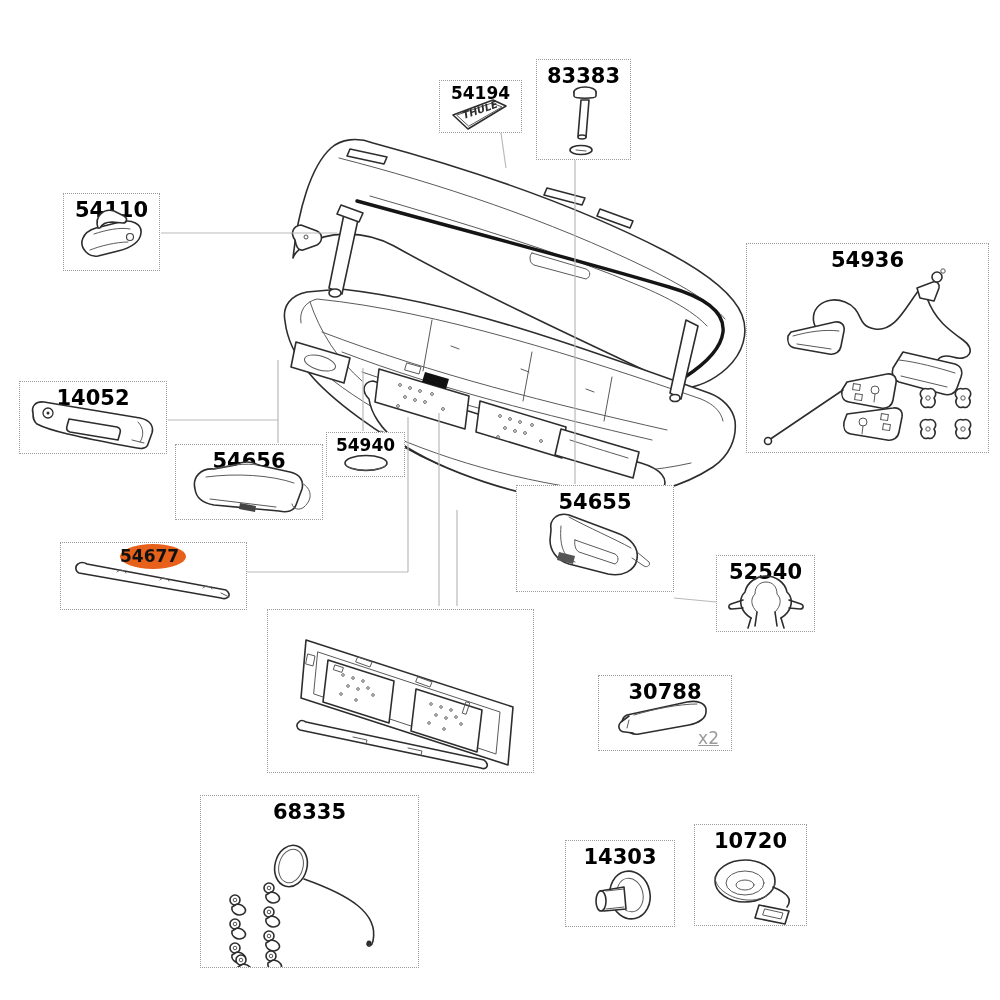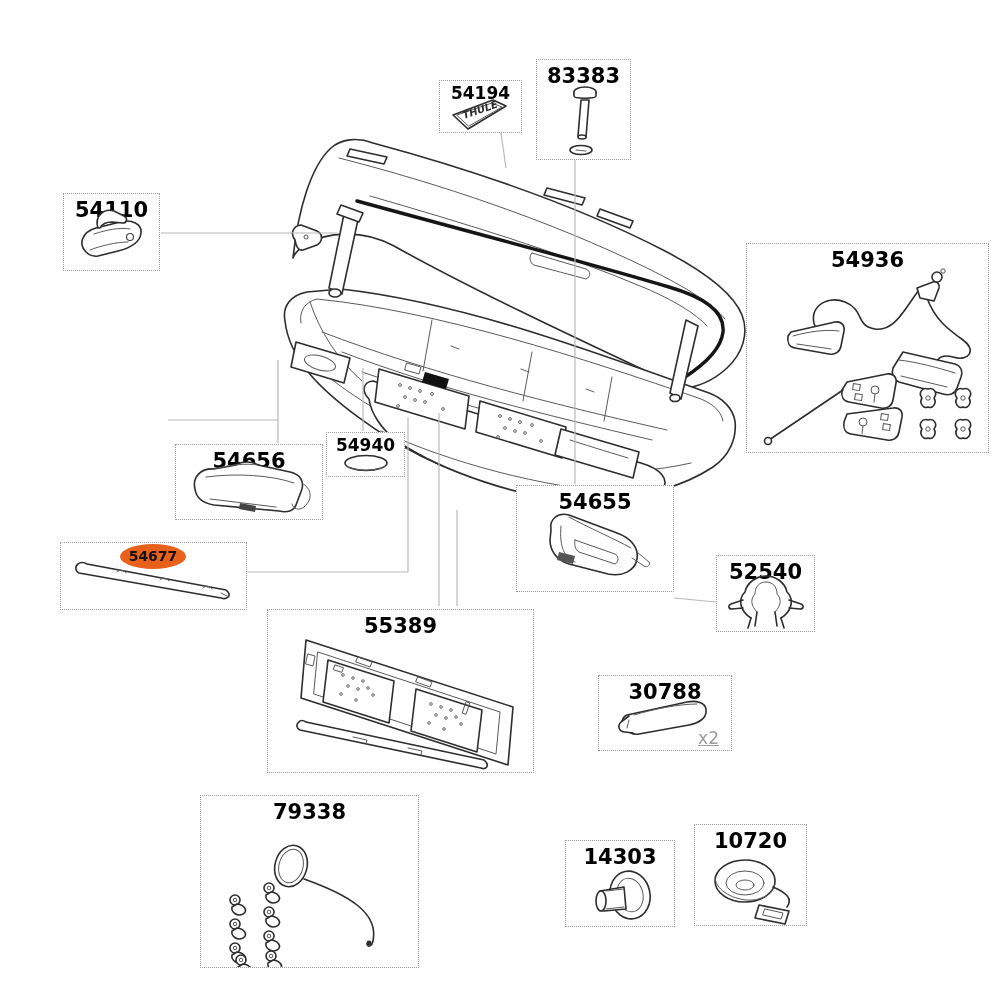--- a/index.html
+++ b/index.html
@@ -5,21 +5,21 @@
   html,body{margin:0;padding:0;background:#ffffff;}
   #canvas{position:relative;width:1000px;height:1000px;background:#ffffff;overflow:hidden;
           font-family:"DejaVu Sans",sans-serif;}
   #drawing-layer{position:absolute;left:0;top:0;z-index:0;}
   .pbox{position:absolute;border:1px dotted #9c9c9c;background:#ffffff;z-index:1;box-sizing:border-box;}
   .plabel{position:absolute;left:0;right:0;top:4px;text-align:center;
           font-weight:bold;font-size:21px;color:#000;letter-spacing:0px;}
   .picon{position:absolute;left:0;top:0;}
   .qty{position:absolute;right:12px;bottom:2px;font-size:17px;color:#9b9b9b;text-decoration:underline;}
   .hl{position:absolute;left:59px;top:1px;width:66px;height:25px;border-radius:50%;
-      background:#e8611a;text-align:center;line-height:25px;font-weight:bold;font-size:14px;color:#111;}
+      background:#e8611a;line-height:25px;font-weight:bold;font-size:17px;color:#111;}
   svg{display:block;}
   .ol{fill:#fff;stroke:#2d2d2d;stroke-width:1.6;stroke-linejoin:round;stroke-linecap:round;}
   .ln{fill:none;stroke:#5a5a5a;stroke-width:1;stroke-linecap:round;}
   .fn{fill:none;stroke:#2d2d2d;stroke-width:1.6;stroke-linejoin:round;stroke-linecap:round;}
 </style>
 </head>
 <body>
 
 <div id="canvas">
 
@@ -176,20 +176,30 @@
         <g transform="translate(216,183)">
             <path class="ol" stroke-width="1.3" d="M0,-7 C-6,-9 -10,-3 -6,2 C-9,7 -5,13 0,11 C5,13 9,7 6,2 C10,-3 6,-9 0,-7 Z"></path>
             <circle cx="0" cy="2" r="2.2" fill="none" stroke="#555" stroke-width="1"></circle>
           </g>
       </g>
       <path class="fn" stroke-width="1.4" d="M22,196 L96,146"></path>
       <circle class="ol" stroke-width="1.2" cx="21" cy="197" r="3.5"></circle>
     </svg>
   </div>
 
+  <div class="pbox" style="left:19px;top:381px;width:148px;height:73px">
+    <div class="plabel">14052</div>
+    <svg class="picon" width="146" height="71" viewBox="0 0 146 71">
+      <path class="ol" stroke-width="1.5" d="M13,31 C11,24 16,19 24,20 L120,36 C130,38 134,44 132,51 L128,62 C127,66 122,67 117,66 L95,62 C60,55 30,49 17,42 C13,39 13,35 13,31 Z"></path>
+      <path class="ol" stroke-width="1.2" d="M49,37 L97,45 C100,46 101,48 100,51 L98,58 L50,50 C47,49 46,47 47,44 Z"></path>
+      <circle cx="28" cy="31" r="5" fill="none" stroke="#2d2d2d" stroke-width="1.3"></circle>
+      <circle cx="28" cy="31" r="1.5" fill="#2d2d2d"></circle>
+      <path class="ln" d="M118,40 C124,46 124,54 120,60 M112,58 L124,61"></path>
+    </svg>
+  </div>
 
   <div class="pbox" style="left:175px;top:444px;width:148px;height:76px">
     <div class="plabel">54656</div>
     <svg class="picon" width="146" height="74" viewBox="0 0 146 74">
       <path class="ol" stroke-width="1.5" d="M19,44 C16,32 25,23 38,24 L60,20 C66,16 76,16 82,20 L114,27 C124,29 128,36 126,44 L120,60 C118,66 111,68 103,66 L38,60 C26,58 20,52 19,44 Z"></path>
       <path class="ln" d="M38,24 C52,20 70,18 82,20"></path>
       <path class="ln" d="M30,32 C60,28 95,30 118,38"></path>
       <path class="ln" d="M34,54 L100,62"></path>
       <path d="M64,58 L80,61 L79,67 L63,64 Z" fill="#444" stroke="none"></path>
       <path class="ln" d="M126,38 C136,44 137,54 128,62 C123,66 117,64 116,59"></path>
@@ -231,21 +241,20 @@
       <path class="ol" stroke-width="1.4" d="M17,21 C14,23 14,28 18,30 L160,55 C166,57 170,53 167,49 L165,47 L26,21 C23,19 19,19 17,21 Z"></path>
       <path class="ln" d="M56,29 C58,26 64,27 65,30 M99,37 C101,34 107,35 108,38 M142,45 C144,42 150,43 151,46"></path>
       <path class="ln" d="M160,50 L168,54"></path>
     </svg>
     <div class="hl">
       <span>54677</span>
     </div>
   </div>
 
   <div class="pbox" style="left:267px;top:609px;width:267px;height:164px">
-    <div class="plabel">55389</div>
     <svg class="picon" width="265" height="162" viewBox="0 0 265 162">
       <path class="ol" stroke-width="1.6" d="M38,30 L245,97 L240,155 L33,88 Z"></path>
       <path class="ln" stroke-width="1.1" d="M50,42 L232,102 L228,144 L46,84 Z"></path>
       <path class="ol" stroke-width="1.1" d="M60,50 L126,71 L121,113 L55,92 Z"></path>
       <g fill="none" stroke="#555" stroke-width="0.9">
         <circle cx="75" cy="65" r="1.3"></circle>
           <circle cx="85" cy="68" r="1.3"></circle>
           <circle cx="95" cy="71" r="1.3"></circle>
         <circle cx="80" cy="76" r="1.3"></circle>
           <circle cx="90" cy="79" r="1.3"></circle>
@@ -279,21 +288,21 @@
     <svg class="picon" width="132" height="74" viewBox="0 0 132 74">
       <path class="ol" stroke-width="1.5" d="M26,52 C22,48 22,42 28,39 L88,26 C98,24 106,27 107,33 L107,36 C107,42 100,47 90,49 L40,58 C34,59 29,56 26,52 Z"></path>
       <path class="ln" d="M35,39 C55,33 80,28 98,28"></path>
       <path class="ol" stroke-width="1.3" d="M30,40 L22,46 C18,50 20,56 26,56 L34,57"></path>
       <path class="ln" d="M30,44 L28,52"></path>
     </svg>
     <div class="qty">x2</div>
   </div>
 
   <div class="pbox" style="left:200px;top:795px;width:219px;height:173px">
-    <div class="plabel">79338</div>
+    <div class="plabel">68335</div>
     <svg class="picon" width="217" height="171" viewBox="0 0 217 171">
       <ellipse class="fn" stroke-width="2" cx="90" cy="70" rx="16" ry="21" transform="rotate(15 90 70)"></ellipse>
       <ellipse class="ln" stroke-width="1.1" cx="90" cy="70" rx="12" ry="17" transform="rotate(15 90 70)"></ellipse>
       <path class="fn" stroke-width="2.4" d="M103,83 C148,99 178,117 172,145 C171,150 167,152 166,148"></path>
       <circle cx="168" cy="147" r="2.5" fill="#2d2d2d" stroke="none"></circle>
       <g>
         <g transform="translate(68,92)">
             <circle class="ol" stroke-width="1.3" r="5"></circle>
             <circle r="1.8" fill="none" stroke="#555" stroke-width="1"></circle>
             <path class="ol" stroke-width="1.3" d="M2,4 C10,5 13,11 8,14 C2,17 -4,12 -3,7 Z"></path>

